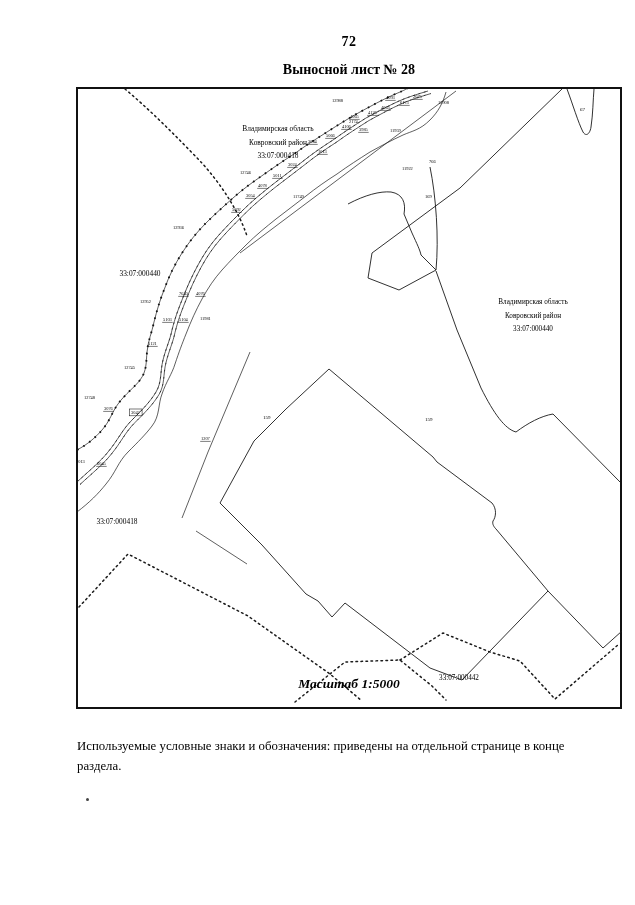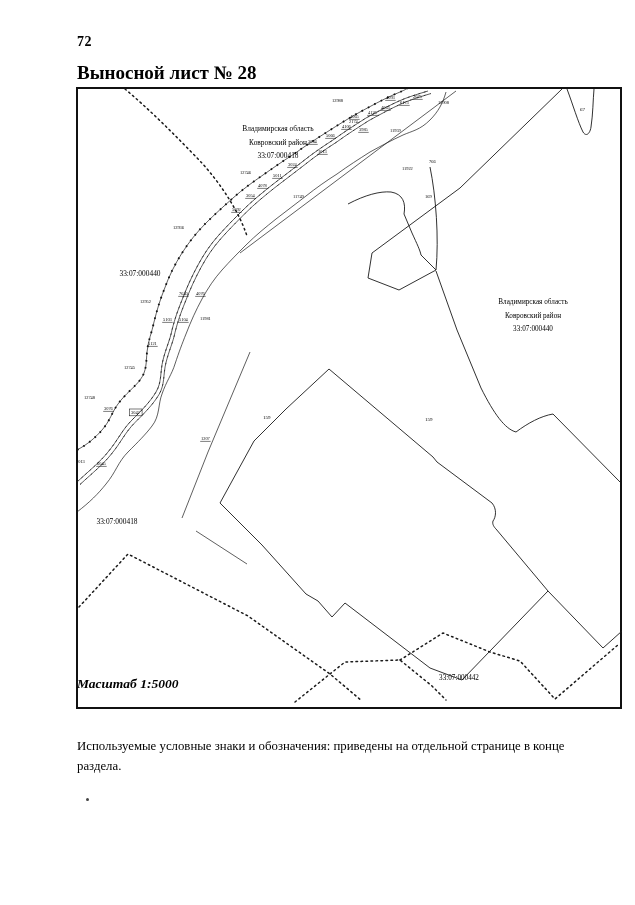--- a/index.html
+++ b/index.html
@@ -1,22 +1,22 @@
 <!DOCTYPE html>
 <html><head>
 <meta charset="utf-8">
 <style>
   html,body{margin:0;padding:0;}
   body{
     width:635px;height:905px;background:#ffffff;position:relative;
     font-family:"Liberation Serif", serif;color:#000;overflow:hidden;
   }
-  .center-col{position:absolute;left:77px;width:544px;}
+  .center-col{position:absolute;left:77px;width:544px;text-align:center;}
   .page-number{top:34px;font-size:14px;font-weight:bold;letter-spacing:.5px;}
-  .sheet-title{top:62px;font-size:19px;font-weight:bold;}
+  .sheet-title{top:62px;font-size:14px;font-weight:bold;}
   .scale-label{top:676px;font-size:13.5px;font-weight:bold;font-style:italic;}
   .note{
     position:absolute;left:77px;top:736px;width:510px;
     font-size:12.8px;line-height:20px;text-align:left;
   }
   svg{position:absolute;left:0;top:0;}
   .frame{fill:none;stroke:#111;stroke-width:2;}
   .solid{fill:none;stroke:#1a1a1a;stroke-width:0.9;stroke-linejoin:round;}
   .thin{fill:none;stroke:#1a1a1a;stroke-width:0.7;stroke-linejoin:round;}
   .dotted{fill:none;stroke:#1a1a1a;stroke-width:1.5;stroke-dasharray:1.6 3.4;stroke-linecap:round;}

